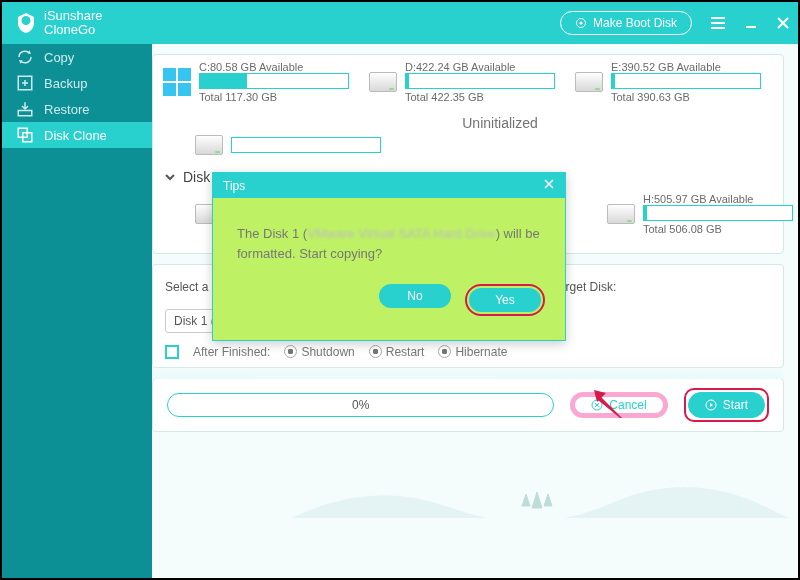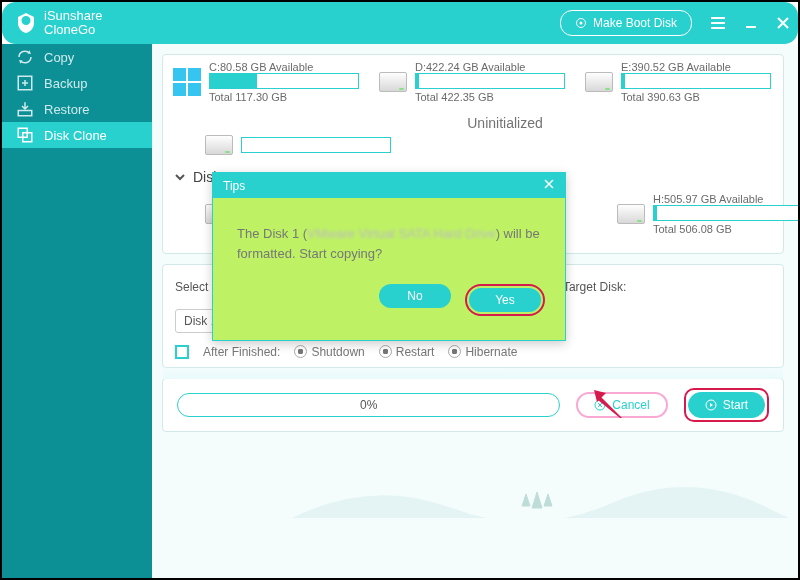--- a/index.html
+++ b/index.html
@@ -1,32 +1,32 @@
 <!DOCTYPE html>
 <html><head>
   <meta charset="utf-8">
   <style>
     * { box-sizing: border-box; margin: 0; padding: 0; font-family: Arial, sans-serif; }
     body { width: 800px; height: 580px; overflow: hidden; background: #fff; border: 2px solid #000; position: relative; }
     
-    .titlebar { height: 42px; background: #28d1ce; display: flex; padding: 8px 8px; color: #fff; border-radius: 14px; }
+    .titlebar { height: 42px; background: #28d1ce; display: flex; align-items: center; padding: 8px 8px; color: #fff; }
     .logo { display: flex; align-items: center; gap: 6px; margin-left: 4px; }
     .logo-icon { width: 24px; height: 24px; }
     .logo-text { font-size: 13px; line-height: 14px; }
     .titlebar-spacer { flex: 1; }
     .make-boot-disk { border: 1px solid #fff; border-radius: 12px; padding: 4px 14px; font-size: 12px; color: #fff; display: flex; align-items: center; gap: 6px; }
     .titlebar-controls { display: flex; gap: 18px; margin-left: 18px; align-items: center; }
     .titlebar-controls > * { cursor: pointer; }
 
     .main { display: flex; height: calc(100% - 42px); }
     .sidebar { width: 150px; background: #0c8f95; color: #cdebec; }
     .sidebar-item { display: flex; align-items: center; gap: 10px; padding: 4px 14px; font-size: 13px; cursor: pointer; }
     .sidebar-item.active { background: #28d1ce; color: #fff; }
 
-    .content { flex: 1; background: #f4fcfc; padding: 10px 14px 0 10px; display: flex; flex-direction: column; position: relative; overflow: hidden; }
+    .content { flex: 1; background: #f4fcfc; padding: 10px 14px 0 0; display: flex; flex-direction: column; position: relative; overflow: hidden; }
 
     .disks-section { background: #fff; border: 1px solid #d2e9e9; border-radius: 4px; padding: 6px 10px 8px 10px; }
     .row { display: flex; gap: 18px; }
     .row.pad { padding-left: 32px; }
     .drive { display: flex; align-items: center; gap: 8px; margin-bottom: 10px; flex: 0 0 188px; }
     .drive-icon { width: 28px; height: 20px; background: linear-gradient(#fefefe,#d8d8d8); border: 1px solid #bbb; border-radius: 2px; position:relative; }
     .drive-icon::after{content:"";position:absolute;bottom:1px;right:2px;width:5px;height:2px;background:#8de08a;border-radius:1px;}
     .win-icon { width:28px;height:28px; display:grid; grid-template-columns:1fr 1fr; grid-template-rows:1fr 1fr; gap:2px;}
     .win-icon span{background:#36c5f0;}
     .drive-info { flex: 1; }
@@ -42,21 +42,21 @@
     .dropdown { border: 1px solid #ccc; border-radius: 3px; padding: 4px 22px 4px 8px; font-size: 12px; color: #565656; position: relative; min-width: 170px; filter: blur(0.3px);}
     .dropdown::after { content:""; position:absolute; right:6px; top:50%; transform:translateY(-50%); border-left:4px solid transparent; border-right:4px solid transparent; border-top:5px solid #888; }
     .after-row { display: flex; align-items: center; gap: 14px; margin-top: 12px; font-size: 12px; color: #777; }
     .checkbox { width: 14px; height: 14px; border: 2px solid #28d1ce; }
     .radio { width: 13px; height: 13px; border-radius: 50%; border: 1px solid #aaa; background: radial-gradient(circle,#777 35%, transparent 38%); display:inline-block; vertical-align:-2px; margin-right:4px;}
     
     .footer { height: 54px; background: #fff; border: 1px solid #d2e9e9; border-radius:4px; margin: 10px 0 10px 0; display: flex; align-items: center; padding: 0 14px; gap: 16px; position:relative;}
     .footer::before{content:"";position:absolute;top:-14px;left:0;right:0;height:14px;background:linear-gradient(transparent,#eafafb); pointer-events:none;}
     .progress { flex: 1; height: 24px; border: 1px solid #28d1ce; border-radius: 12px; display: flex; align-items: center; justify-content: center; font-size: 12px; color: #555; }
     .btn { height: 26px; border-radius: 13px; display: flex; align-items: center; justify-content: center; padding: 0 16px; font-size: 12px; gap: 6px; cursor:pointer;}
-    .btn-outline { border: 2px solid #f9a8d4; color: #28d1ce; background:#fff;justify-content:space-between;}
+    .btn-outline { border: 5px solid #f9a8d4; color: #28d1ce; background:#fff;justify-content:space-between;}
     .btn-fill { background: #28d1ce; color: #fff; border:1px solid #28d1ce;}
     .footer-highlight { border: 2px solid #d61a4c; border-radius: 10px; padding: 2px;}
 
     .dialog { position: absolute; left: 210px; top: 170px; width: 354px; background: #bef264; border: 1px solid #28d1ce; box-shadow: 0 3px 10px rgba(0,0,0,0.2); }
     .dialog-header { background: #28d1ce; color: #fff; font-size: 12px; padding: 5px 10px; display: flex; align-items: center; }
     .dialog-close { margin-left: auto; color:#fff; cursor:pointer;}
     .dialog-body { padding: 26px 24px 16px 24px; font-size: 13px; color: #777; line-height: 20px;}
     .dialog-body .blur{ color:#bcbcbc; filter:blur(1.4px);}
     .dialog-actions { display: flex; justify-content: flex-end; gap: 14px; padding: 4px 20px 24px; }
     .pill-btn { width: 72px; height: 24px; border-radius: 14px; display: flex; align-items: center; justify-content: center; font-size: 12px; background: #28d1ce; color: #fff; cursor:pointer;}

